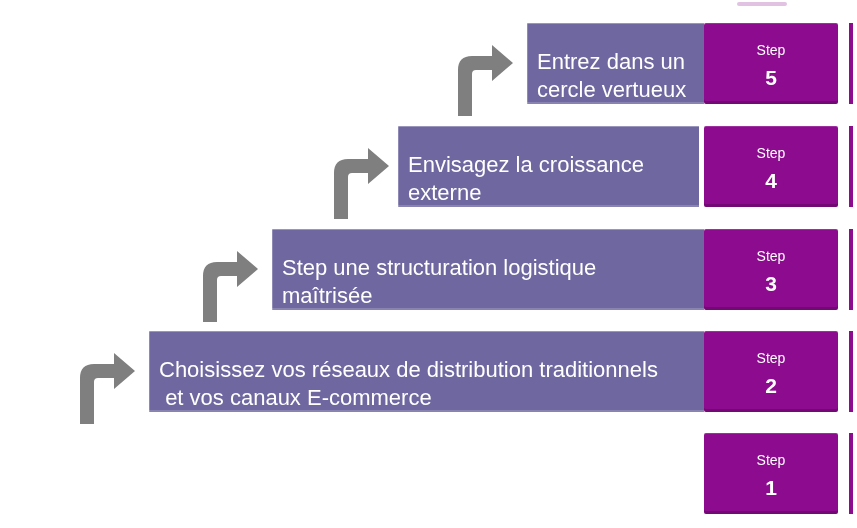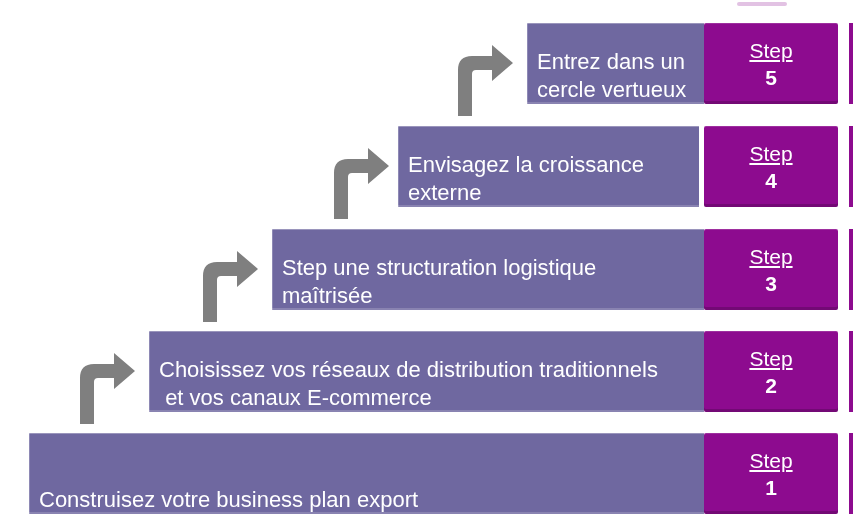--- a/index.html
+++ b/index.html
@@ -45,21 +45,21 @@
     background: var(--color-step-box, #8d0b8f);
     border-radius: 2px;
     box-shadow: inset 0 -3px 0 rgba(0,0,0,0.18),
                 inset 0 1px 0 rgba(255,255,255,0.15);
     display: flex;
     flex-direction: column;
     align-items: center;
     justify-content: center;
     color: #ffffff;
   }
-  .step-word { font-size: 21px; line-height: 27px; text-decoration: underline; }
+  .step-word { font-size: 14px; line-height: 27px; }
   .step-number { font-size: 21px; line-height: 27px; font-weight: bold; }
   .sliver {
     position: absolute;
     top: 0;
     left: 849px;
     width: 4px;
     height: 81px;
     background: var(--color-step-box, #8d0b8f);
   }
   .arrow {
@@ -129,23 +129,20 @@
  et vos canaux E-commerce</span>
     </div>
     <div class="step-box">
       <span class="step-word">Step</span>
       <span class="step-number">2</span>
     </div>
     <div class="sliver"></div>
   </div>
 
   <div class="step-row" style="top:433px;">
-    <div class="bar" style="left:29px;width:675px;">
-      <span class="bar-text">Construisez votre business plan export</span>
-    </div>
     <div class="step-box">
       <span class="step-word">Step</span>
       <span class="step-number">1</span>
     </div>
     <div class="sliver"></div>
   </div>
 
   <div class="arrow" style="left:458px;top:44px;">
     <svg viewBox="0 0 55 72" xmlns="http://www.w3.org/2000/svg" aria-hidden="true">
       <path d="M0,72 L0,26 Q0,12 14,12 L34,12 L34,1 L55,19 L34,37 L34,26 L18,26 Q14,26 14,30 L14,72 Z"></path>

